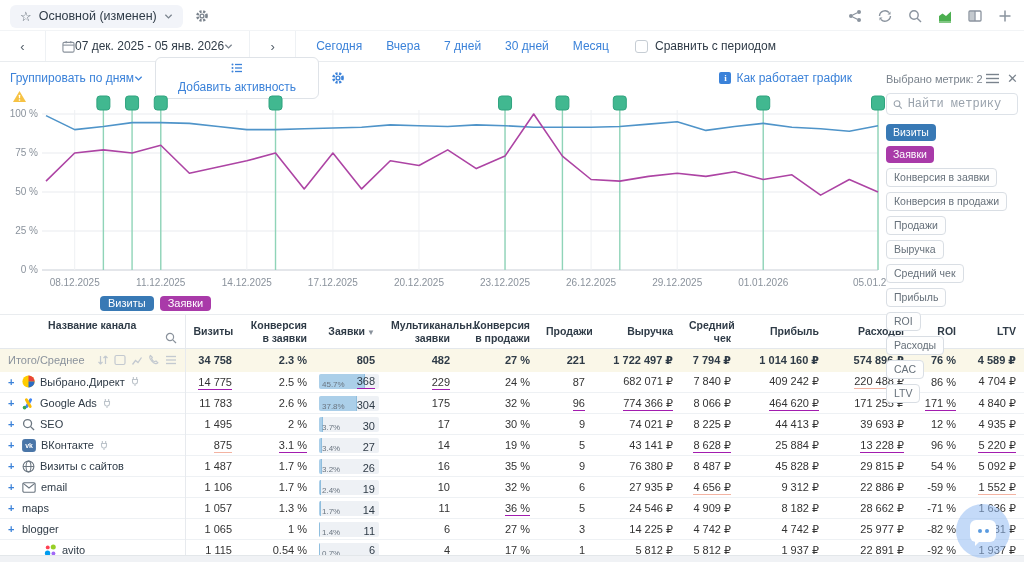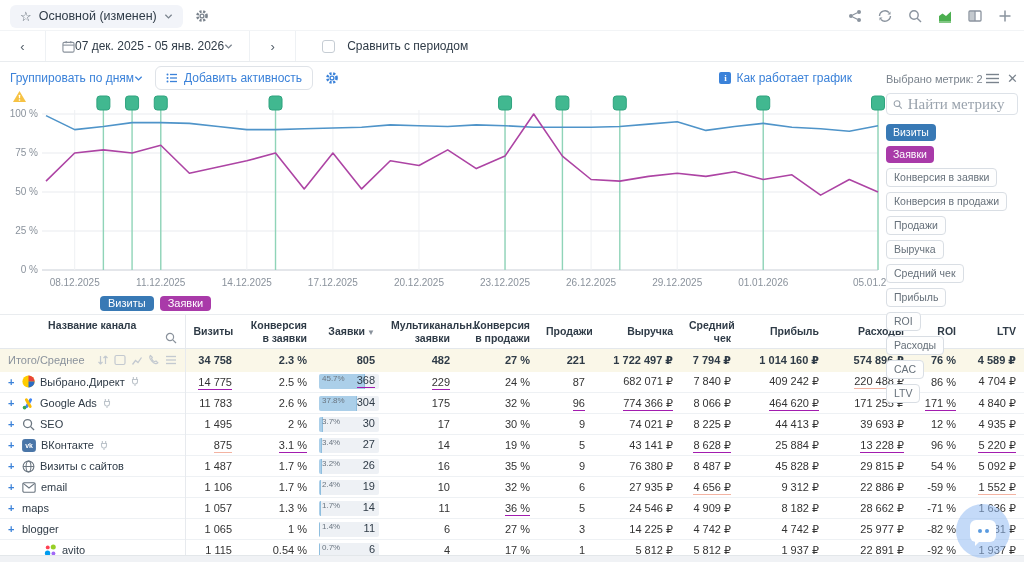--- a/index.html
+++ b/index.html
@@ -22,49 +22,49 @@
   
   .datebar { height:32px; border-bottom:1px solid #e9ecef; border-top:1px solid #f2f4f6;
     display:flex; align-items:stretch; }
   .nav-cell { width:46px; display:flex; align-items:center; justify-content:center; color:#55606b;
     border-right:1px solid #eef1f4; cursor:pointer; font-size:13px; }
   .nav-cell.first { border-left:none; }
   .date-field { display:flex; align-items:center; padding:0 16px; border-right:1px solid #eef1f4;
     cursor:pointer; color:#2f3b47; }
   .ranges { display:flex; align-items:center; gap:24px; margin-left:20px; }
   .range-link { color:#3b82d9; cursor:pointer; }
-  .compare { display:flex; align-items:center; gap:12px; margin-left:26px; color:#2f3b47; }
+  .compare { display:flex; align-items:center; gap:7px; margin-left:26px; color:#2f3b47; }
   .checkbox { width:13px; height:13px; border:1px solid #c6cdd4; border-radius:3px; background:#fff; }
 
   
   .toolbar { height:32px; display:flex; align-items:center; padding:0 10px; }
   .group-btn { display:flex; align-items:center; color:#3b82d9; cursor:pointer; }
   .activity-btn { display:flex; align-items:center; gap:6px; color:#3b82d9; border:1px solid #dfe3e8;
-    border-radius:6px; padding:4px 10px; margin-left:12px; cursor:pointer; background:#fff; }
+    border-radius:6px; padding:4px 22px; margin-left:12px; cursor:pointer; background:#fff;flex-direction:column; }
   .how-link { display:flex; align-items:center; gap:5px; color:#3b82d9; cursor:pointer;
     margin-left:auto; margin-right:162px; }
   .info-badge { width:12px; height:12px; border-radius:2px; background:#3b82d9; color:#fff;
     font-size:9px; font-weight:bold; display:flex; align-items:center; justify-content:center;
     font-family:"Liberation Serif", serif; }
 
   
   .chart-wrap { position:relative; margin-left:6px; width:880px; height:198px; }
   .warn { position:absolute; left:6px; top:-4px; }
   .legend { display:flex; gap:6px; margin:2px 0 0 100px; height:18px; align-items:center; }
   .legend-chip { color:#fff; font-size:11px; padding:1px 8px 2px; border-radius:4px; cursor:pointer; }
 
   
   .metrics-panel { position:absolute; top:72px; right:6px; width:132px; }
   .mp-head { display:flex; align-items:center; color:#7a838d; font-size:11px; }
   .mp-head .mp-icons { margin-left:auto; display:flex; gap:8px; align-items:center; }
   .mp-close { color:#7a838d; font-size:13px; cursor:pointer; line-height:1; }
   .mp-search { margin-top:8px; height:22px; border:1px solid #dde2e8; border-radius:4px;
     display:flex; align-items:center; gap:5px; padding:0 6px; background:#fff; }
-  .mp-search input { border:none; outline:none; width:100%; font-size:15px; color:#333;
-    font-family:Liberation Serif, serif; }
+  .mp-search input { border:none; outline:none; width:100%; font-size:12px; color:#333;
+    font-family:Liberation Mono, monospace; }
   .mp-search input::placeholder { color:#9aa3ad; }
   .mp-chips { margin-top:9px; display:flex; flex-direction:column; align-items:flex-start; gap:5px; }
   .chip { font-size:10.5px; border-radius:4px; padding:2px 7px 3px; cursor:pointer; }
   .chip.sel { color:#fff; }
   .chip.unsel { background:#fefefe; border:1px solid #d9dee4; color:#66707a; }
 
   
   table { width:1024px; border-collapse:collapse; table-layout:fixed; margin-top:2px; }
   thead th { font-size:10.5px; font-weight:bold; color:#2f3b47; text-align:right; padding:4px 8px;
     line-height:1.2; vertical-align:middle; border-bottom:1px solid #e4e8ec; border-top:1px solid #e9ecef; height:32px; }
@@ -82,21 +82,21 @@
   tbody tr.data-row td { font-size:11px; padding:3px 8px; text-align:right; color:#333; height:21px; white-space:nowrap; }
   td.name-cell { text-align:left !important; }
   .name-inner { display:flex; align-items:center; gap:5px; overflow:hidden; }
   .plus { color:#3b82d9; font-weight:bold; font-size:11px; width:9px; flex:none; cursor:pointer; }
   .plus.empty { visibility:hidden; }
   .ch-name { color:#2f3b47; white-space:nowrap; }
   .u-green { border-bottom:1px solid #a21caf; padding-bottom:1px; }
   .u-red { border-bottom:1px solid #f3b3a2; padding-bottom:1px; }
   .bar-cell { padding:2px 4px !important; }
   .bar-track { position:relative; height:15px; background:#eef1f5; border-radius:2px; overflow:hidden;
-    display:flex; align-items:flex-start; }
+    display:flex; align-items:flex-end; }
   .bar-fill { position:absolute; left:0; top:0; bottom:0; background:#abcfe9; border-right:1px solid #8fbede; }
   .bar-pct { position:relative; font-size:8px; color:#6a7580; margin-left:3px; }
   .bar-num { position:relative; margin-left:auto; margin-right:4px; color:#2f3b47; }
 
   
   .bottom-strip { position:absolute; left:0; right:0; bottom:0; height:7px; background:#f0f2f5;
     border-top:1px solid #e3e7ea; }
   .chat-fab { position:absolute; right:14px; bottom:4px; width:54px; height:54px; border-radius:50%;
     background:rgba(147,187,243,.55); display:flex; align-items:center; justify-content:center; cursor:pointer; }
   .chat-bubble { width:26px; height:22px; background:#fff; border-radius:6px; position:relative;
@@ -175,20 +175,27 @@
         <line x1="1" y1="5.5" x2="13" y2="5.5" stroke="#8a929c" stroke-width="1.2"></line>
         <line x1="4.5" y1="1" x2="4.5" y2="3.5" stroke="#8a929c" stroke-width="1.2"></line>
         <line x1="9.5" y1="1" x2="9.5" y2="3.5" stroke="#8a929c" stroke-width="1.2"></line>
       </svg>
     <span>07 дек. 2025 - 05 янв. 2026</span>
     <svg class="chev" viewBox="0 0 10 10">
         <path d="M1.5 3 L5 6.5 L8.5 3" fill="none" stroke="#7a838d" stroke-width="1.4"></path>
       </svg>
   </div>
   <div class="nav-cell">›</div>
+  <div class="ranges">
+      <span class="range-link">Сегодня</span>
+      <span class="range-link">Вчера</span>
+      <span class="range-link">7 дней</span>
+      <span class="range-link">30 дней</span>
+      <span class="range-link">Месяц</span>
+    </div>
   <div class="compare">
     <span class="checkbox"></span>
     <span>Сравнить с периодом</span>
   </div>
 </div>
 
 <div class="toolbar">
   <div class="group-btn">
     <span>Группировать по дням</span>
     <svg class="chev" viewBox="0 0 10 10">

